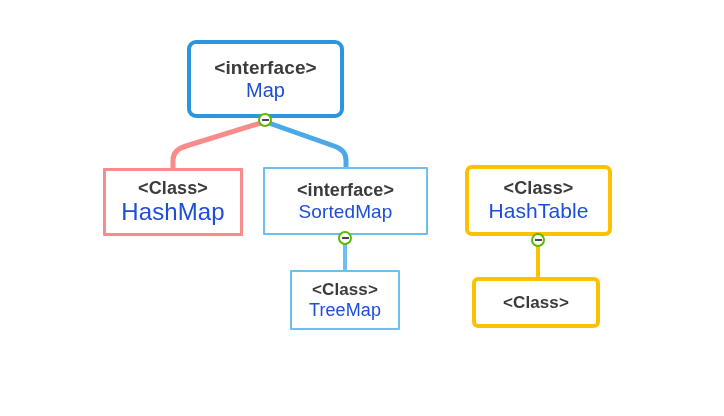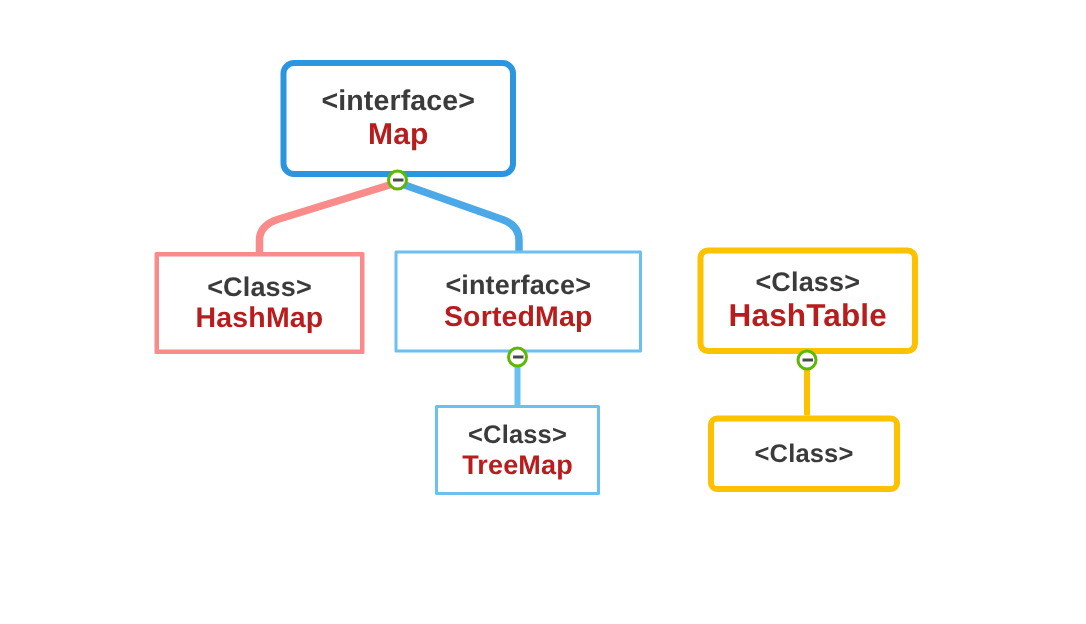--- a/index.html
+++ b/index.html
@@ -37,22 +37,22 @@
     text-align: center;
     z-index: 3;
   }
   .node .stereotype {
     color: #3b3b3b;
     font-weight: bold;
     letter-spacing: 0.1px;
     line-height: 1.12;
   }
   .node .name {
-    color: #b91c1c;
-    font-weight: bold;
+    color: #1d4ed8;
+    font-weight: normal;
     letter-spacing: 0.1px;
     line-height: 1.12;
   }
 
   
   #node-map {
     left: 187px;
     top: 40px;
     width: 157px;
     height: 78px;
@@ -65,21 +65,21 @@
   
   #node-hashmap {
     left: 103px;
     top: 168px;
     width: 140px;
     height: 68px;
     border: 3px solid #f98b8b;
     border-radius: 1px;
   }
   #node-hashmap .stereotype { font-size: 18px; margin-bottom: 1px; }
-  #node-hashmap .name { font-size: 19px; }
+  #node-hashmap .name { font-size: 24px; }
 
   
   #node-sortedmap {
     left: 263px;
     top: 167px;
     width: 165px;
     height: 68px;
     border: 2px solid #6cc0f0;
     border-radius: 1px;
   }

